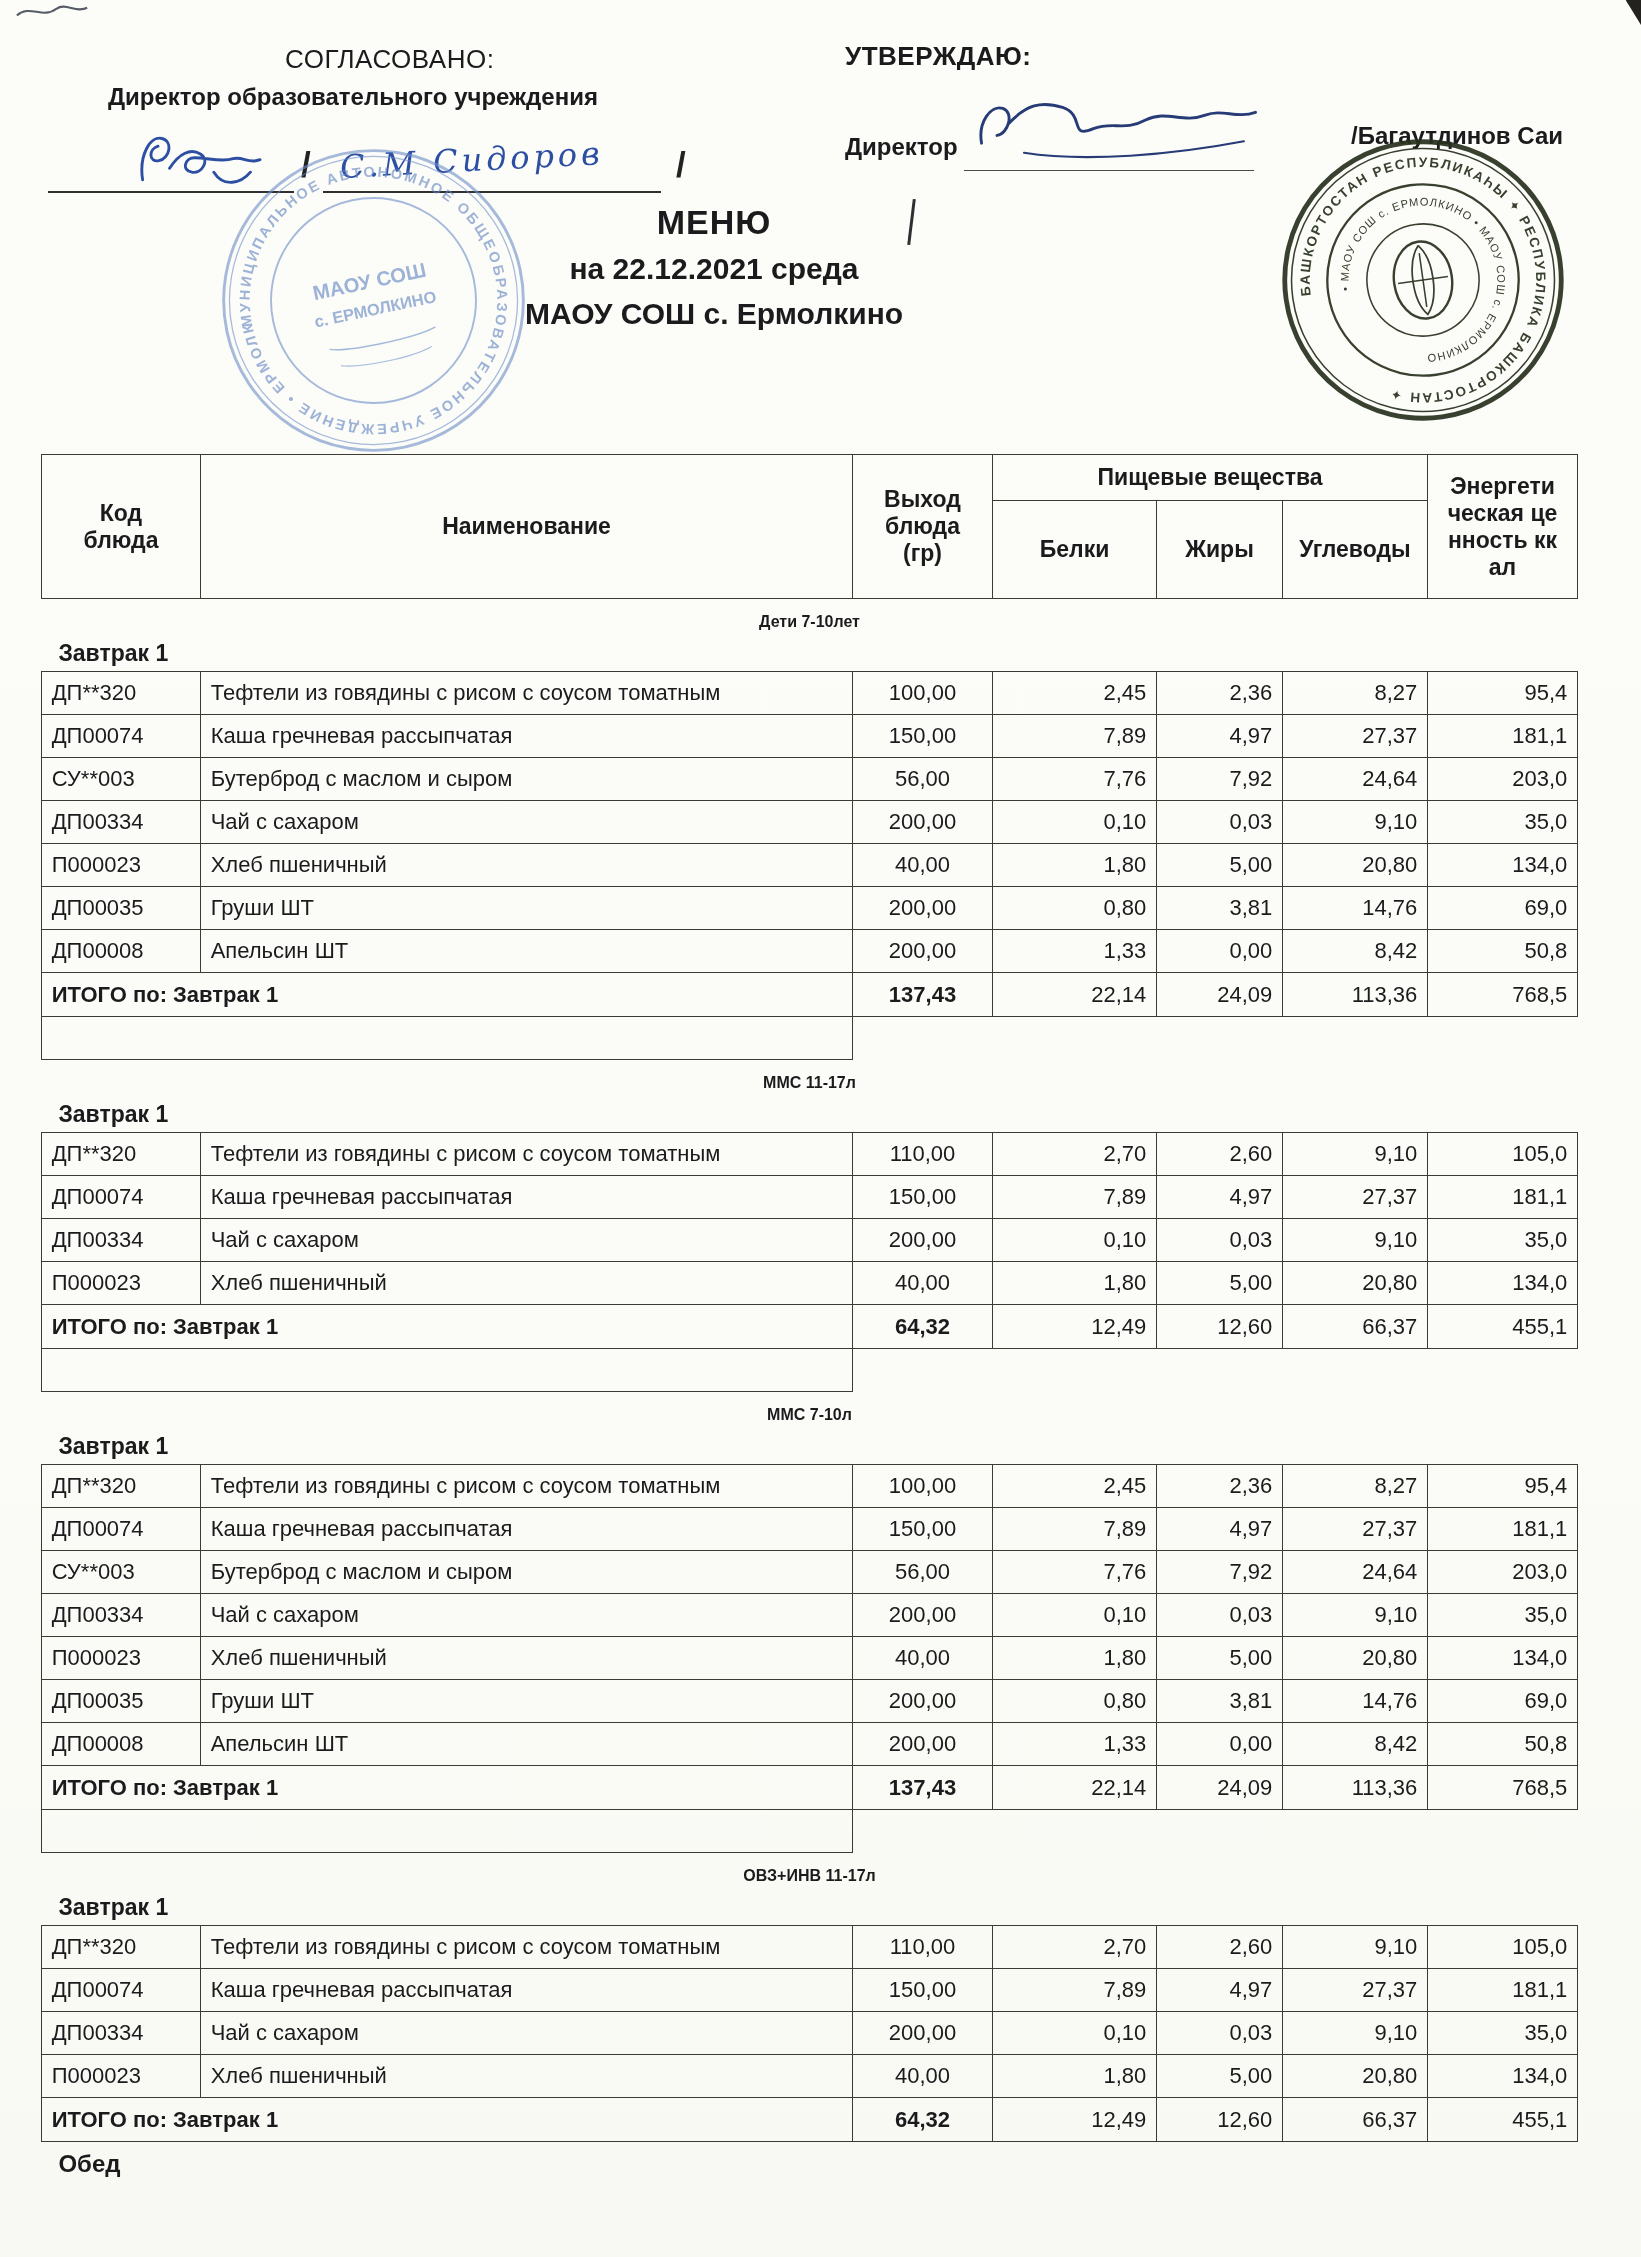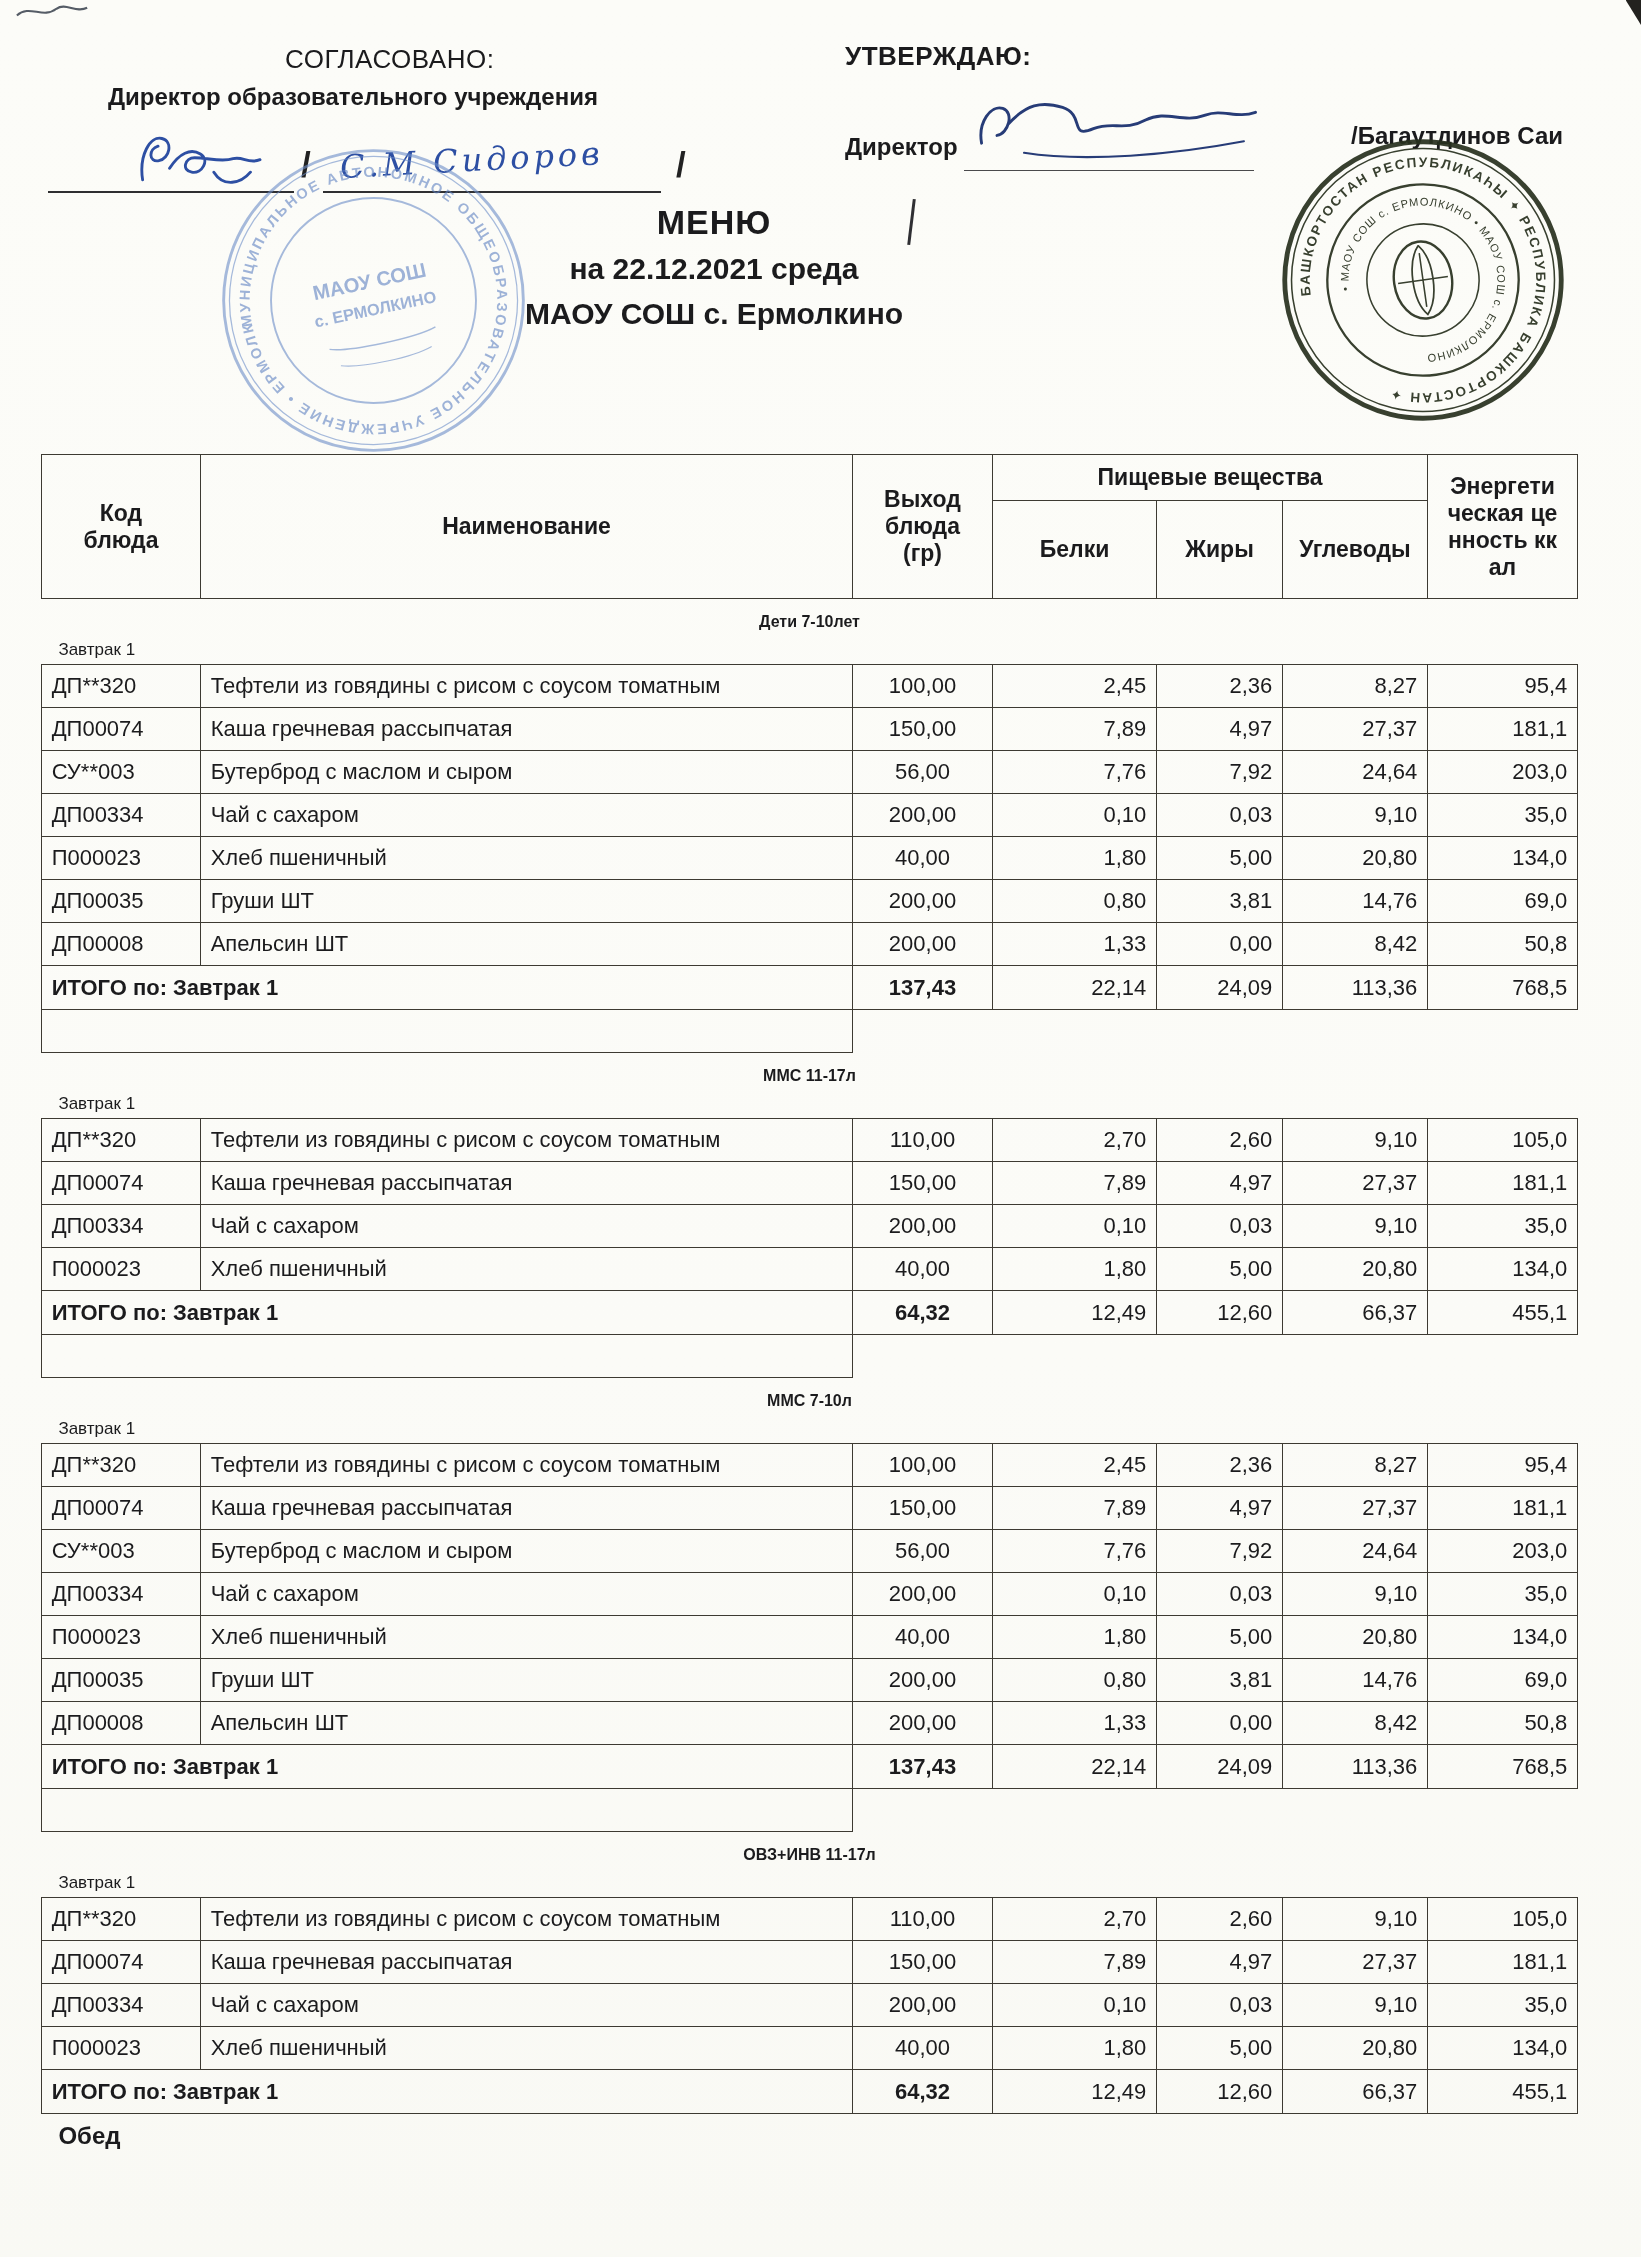--- a/index.html
+++ b/index.html
@@ -51,21 +51,21 @@
   .menu-table th,.menu-table td{border:1.5px solid #3d3a32;}
   .menu-table th{font-size:23px;font-weight:bold;text-align:center;vertical-align:middle;padding:3.9px 5.8px;}
   .h-nutr{height:46px;}
   .h-sub th{height:98px;}
   .wrap-code{display:inline-block;width:79px;}
   .wrap-out{display:inline-block;width:89px;}
   .wrap-energy{display:inline-block;width:110px;word-break:break-all;text-align:center;}
 
   .menu-section{margin:0;}
   .section-title{font-size:16px;font-weight:bold;text-align:center;margin:13.5px 0 9.7px 0;}
-  .meal-heading{font-size:17px;font-weight:normal;margin:0 0 3.9px 17.4px;}
+  .meal-heading{font-size:23px;font-weight:bold;margin:0 0 3.9px 17.4px;}
   .body-table td{height:43px;font-size:22px;padding:2.9px 9.7px;vertical-align:middle;background:transparent;}
   .c-code{text-align:left;padding-left:7.7px;}
   .c-name{text-align:left;padding-left:9.7px;}
   .c-out{text-align:center;}
   .c-num{text-align:right;padding-right:13.5px;}
   .total-row td{height:44px;}
   .c-label{font-weight:bold;font-size:23px;text-align:left;padding-left:7.7px;}
   .c-bold{font-weight:bold;text-align:center;}
   td.empty-left{height:43px;}
   td.ghost{border:none;}

